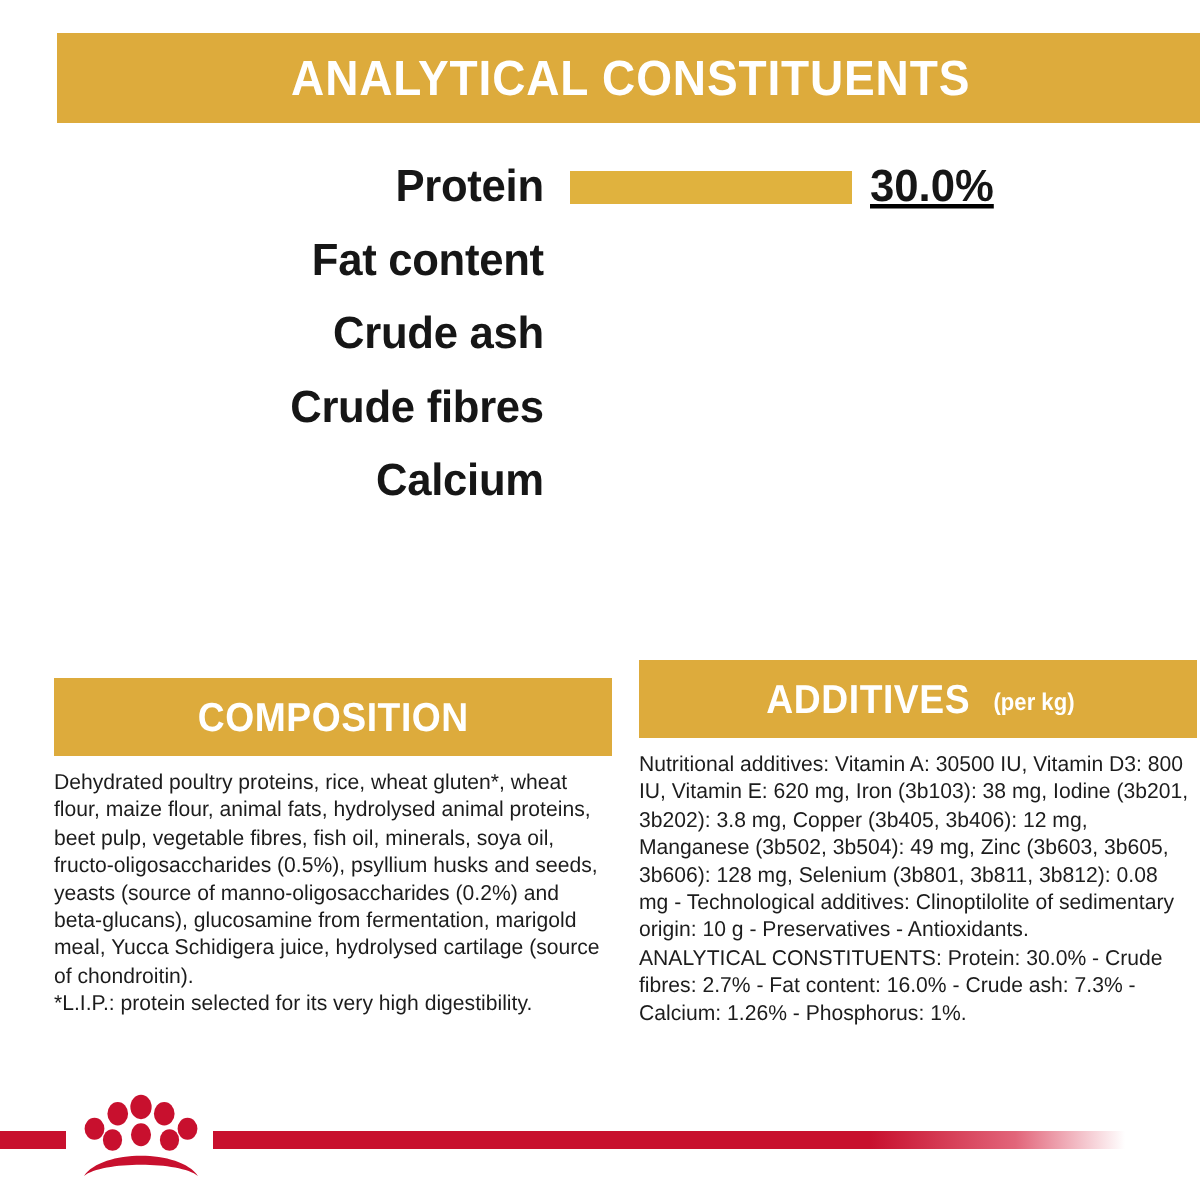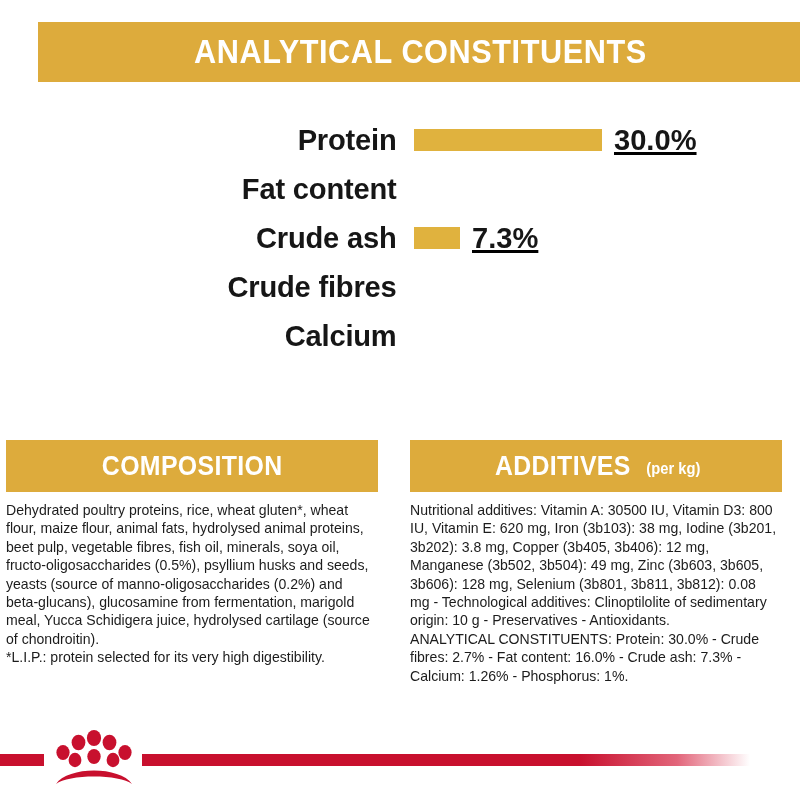--- a/index.html
+++ b/index.html
@@ -46,22 +46,21 @@
     position: absolute;
     left: 0;
     top: 108px;
     width: 800px;
     height: 300px;
   }
   .chart-row {
     position: relative;
     height: 49px;
     display: flex;
-    align-items: flex-end;
-    padding-left: 34px;
+    align-items: flex-start;
   }
   .chart-label {
     width: 380px;
     text-align: right;
     padding-right: 18px;
     box-sizing: border-box;
     font-family: "Liberation Sans Narrow", "Liberation Sans", sans-serif;
     font-weight: 700;
     font-size: 30px;
     color: #161616;
@@ -90,22 +89,22 @@
     white-space: nowrap;
     transform: scaleX(0.97);
     transform-origin: left center;
   }
 
   
   .panel {
     position: absolute;
     top: 440px;
   }
-  #composition-panel { left: 6px;  width: 372px; }
-  #additives-panel   { left: 410px; width: 372px; }
+  #composition-panel { left: 36px;  width: 372px; margin-top: 12px; }
+  #additives-panel   { left: 426px; width: 372px; }
 
   .panel-header {
     height: 52px;
     background: #ddab3c;
     display: flex;
     align-items: center;
     justify-content: center;
     gap: 7px;
   }
   .panel-header-title {
@@ -181,24 +180,20 @@
       <div class="chart-bar-wrap">
         <div class="chart-bar" style="width: 187.5px; background: rgb(224, 178, 62);"></div>
         <div class="chart-value">30.0%</div>
       </div>
     </div>
     <div class="chart-row">
       <div class="chart-label">Fat content</div>
     </div>
     <div class="chart-row">
       <div class="chart-label">Crude ash</div>
-      <div class="chart-bar-wrap">
-        <div class="chart-bar" style="width: 45.625px; background: rgb(224, 178, 62);"></div>
-        <div class="chart-value">7.3%</div>
-      </div>
     </div>
     <div class="chart-row">
       <div class="chart-label">Crude fibres</div>
     </div>
     <div class="chart-row">
       <div class="chart-label">Calcium</div>
     </div>
   </div>
 
 <div class="panel" id="composition-panel">

